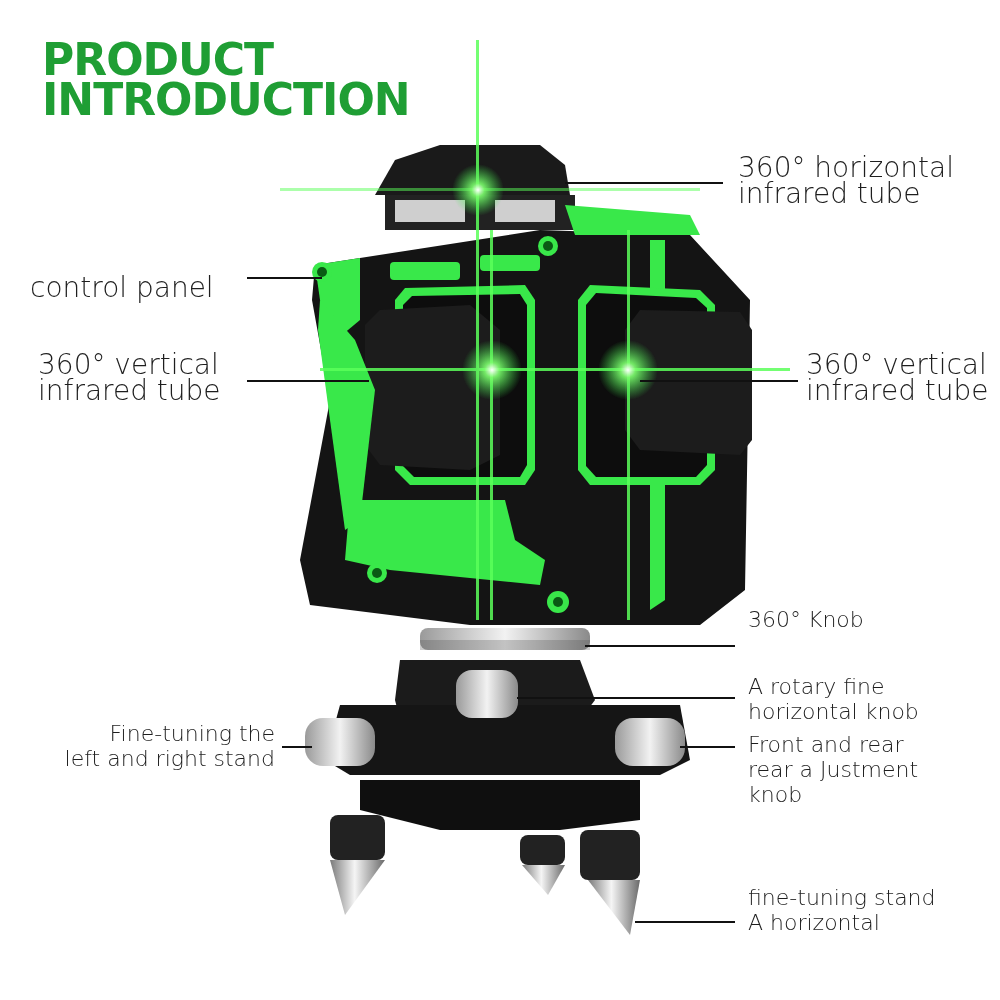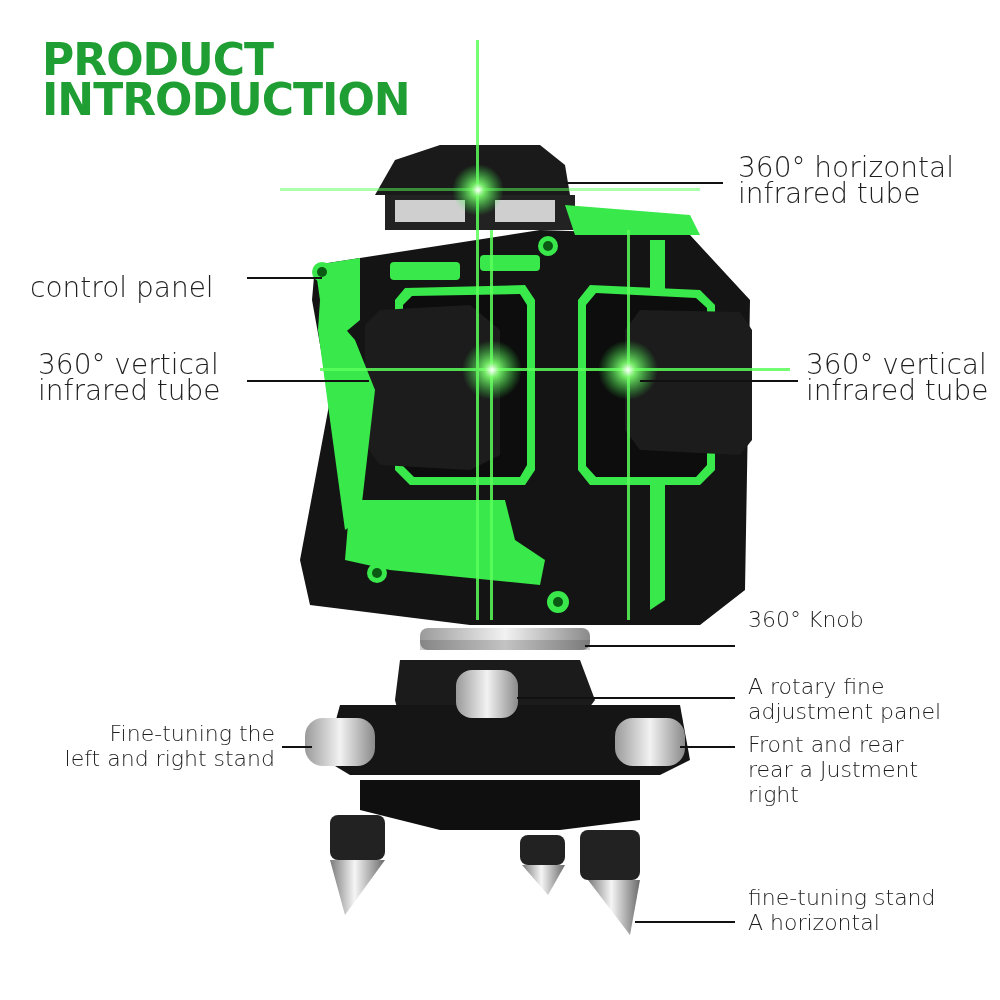--- a/index.html
+++ b/index.html
@@ -140,26 +140,26 @@
 </div>
 <div class="label" style="left:806px; top:352px;">
   <span>360° vertical</span>
   <span>infrared tube</span>
 </div>
 <div class="label sm" style="left:748px; top:607px;">
   <span>360° Knob</span>
 </div>
 <div class="label sm" style="left:748px; top:674px;">
   <span>A rotary fine</span>
-  <span>adjustment panel</span>
+  <span>horizontal knob</span>
 </div>
 <div class="label sm" style="left:748px; top:732px;">
   <span>Front and rear</span>
   <span>rear a Justment</span>
-  <span>right</span>
+  <span>knob</span>
 </div>
 <div class="label sm right" style="left:17px; top:721px; width:258px;">
   <span>Fine-tuning the</span>
   <span>left and right stand</span>
 </div>
 <div class="label sm" style="left:748px; top:885px;">
   <span>fine-tuning stand</span>
   <span>A horizontal</span>
 </div>
 

